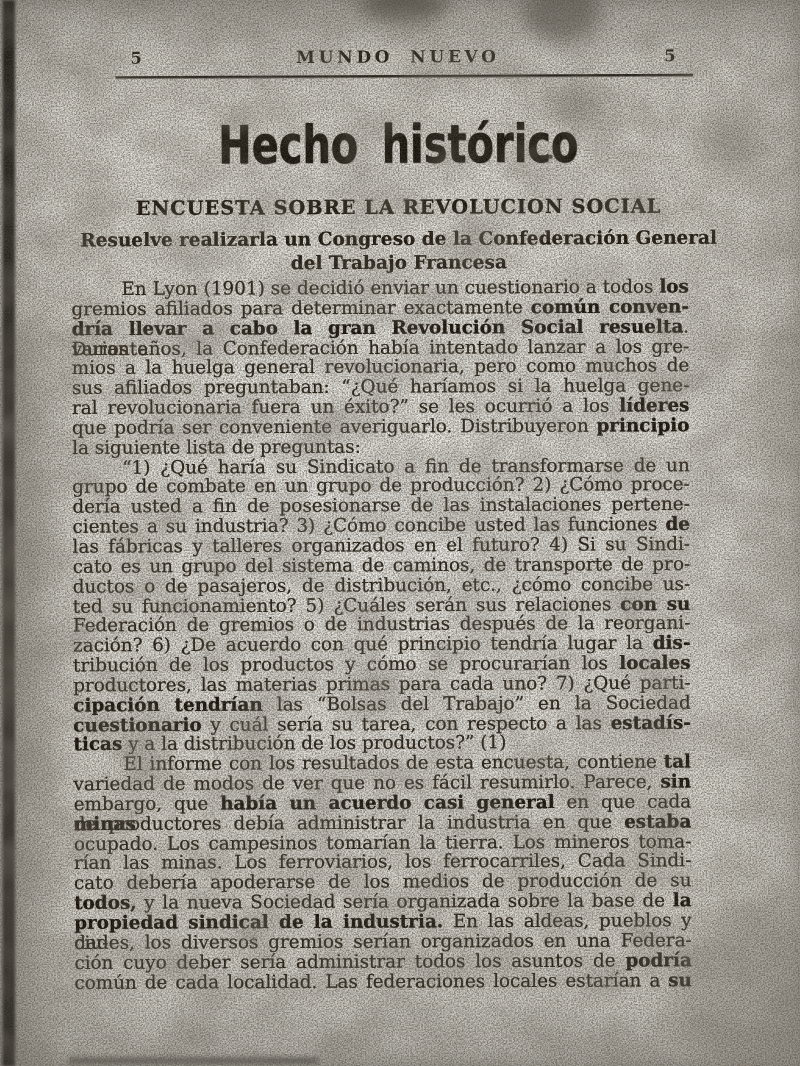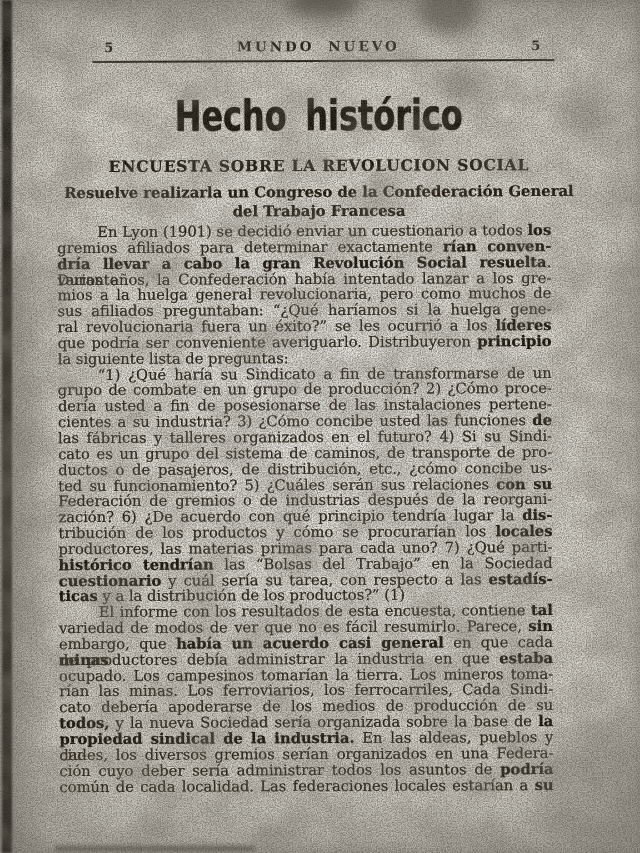--- a/index.html
+++ b/index.html
@@ -91,41 +91,41 @@
 
     <div class="art-heading">ENCUESTA SOBRE LA REVOLUCION SOCIAL</div>
 
     <div class="art-subheading">
       <div>Resuelve realizarla un Congreso de la Confederación General</div>
       <div>del Trabajo Francesa</div>
     </div>
 
     <div class="art-body">
         <div class="bline indent"><span>En Lyon (1901) se decidió enviar un cuestionario a todos </span><span class="b">los</span></div>
-        <div class="bline"><span>gremios afiliados para determinar exactamente </span><span class="b">rían conven-</span></div>
+        <div class="bline"><span>gremios afiliados para determinar exactamente </span><span class="b">común conven-</span></div>
         <div class="bline"><span class="b">dría llevar a cabo la gran Revolución Social resuelta</span><span>. Durante</span></div>
         <div class="bline"><span>varios años, la Confederación había intentado lanzar a los gre-</span></div>
         <div class="bline"><span>mios a la huelga general revolucionaria, pero como muchos de</span></div>
         <div class="bline"><span>sus afiliados preguntaban: “¿Qué haríamos si la huelga gene-</span></div>
         <div class="bline"><span>ral revolucionaria fuera un éxito?” se les ocurrió a los </span><span class="b">líderes</span></div>
         <div class="bline"><span>que podría ser conveniente averiguarlo. Distribuyeron </span><span class="b">principio</span></div>
         <div class="bline no-j"><span>la siguiente lista de preguntas:</span></div>
         <div class="bline indent"><span>“1)  ¿Qué haría su Sindicato a fin de transformarse de un</span></div>
         <div class="bline"><span>grupo de combate en un grupo de producción? 2) ¿Cómo proce-</span></div>
         <div class="bline"><span>dería usted a fin de posesionarse de las instalaciones pertene-</span></div>
         <div class="bline"><span>cientes a su industria? 3) ¿Cómo concibe usted las funciones </span><span class="b">de</span></div>
         <div class="bline"><span>las fábricas y talleres organizados en el futuro? 4) Si su Sindi-</span></div>
         <div class="bline"><span>cato es un grupo del sistema de caminos, de transporte de pro-</span></div>
         <div class="bline"><span>ductos o de pasajeros, de distribución, etc., ¿cómo concibe us-</span></div>
         <div class="bline"><span>ted su funcionamiento? 5) ¿Cuáles serán sus relaciones </span><span class="b">con su</span></div>
         <div class="bline"><span>Federación de gremios o de industrias después de la reorgani-</span></div>
         <div class="bline"><span>zación? 6) ¿De acuerdo con qué principio tendría lugar la </span><span class="b">dis-</span></div>
         <div class="bline"><span>tribución de los productos y cómo se procurarían los </span><span class="b">locales</span></div>
         <div class="bline"><span>productores, las materias primas para cada uno? 7) ¿Qué parti-</span></div>
-        <div class="bline"><span class="b">histórico tendrían</span><span> las “Bolsas del Trabajo” en la Sociedad</span></div>
+        <div class="bline"><span class="b">cipación tendrían</span><span> las “Bolsas del Trabajo” en la Sociedad</span></div>
         <div class="bline"><span class="b">cuestionario</span><span> y cuál sería su tarea, con respecto a las </span><span class="b">estadís-</span></div>
         <div class="bline no-j"><span class="b">ticas</span><span> y a la distribución de los productos?” (1)</span></div>
         <div class="bline indent"><span>El informe con los resultados de esta encuesta, contiene </span><span class="b">tal</span></div>
         <div class="bline"><span>variedad de modos de ver que no es fácil resumirlo. Parece, </span><span class="b">sin</span></div>
         <div class="bline"><span>embargo, que </span><span class="b">había un acuerdo casi general</span><span> en que cada </span><span class="b">minas</span></div>
         <div class="bline"><span>de productores debía administrar la industria en que </span><span class="b">estaba</span></div>
         <div class="bline"><span>ocupado. Los campesinos tomarían la tierra. Los mineros toma-</span></div>
         <div class="bline"><span>rían las minas. Los ferroviarios, los ferrocarriles, Cada Sindi-</span></div>
         <div class="bline"><span>cato debería apoderarse de los medios de producción de su</span></div>
         <div class="bline"><span class="b">todos,</span><span> y la nueva Sociedad sería organizada sobre la base de </span><span class="b">la</span></div>

